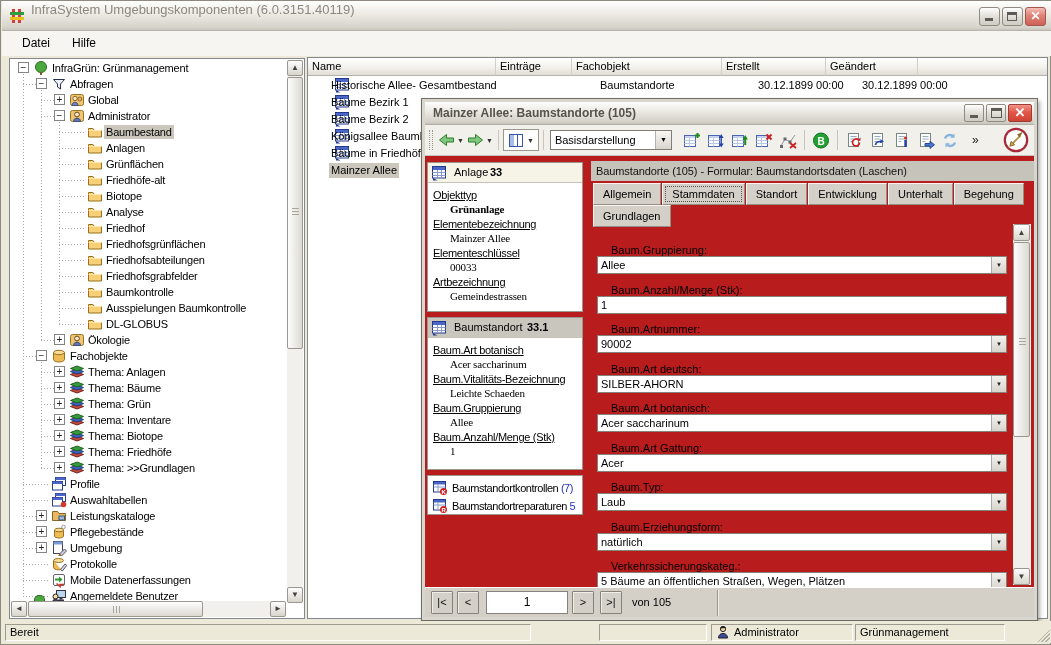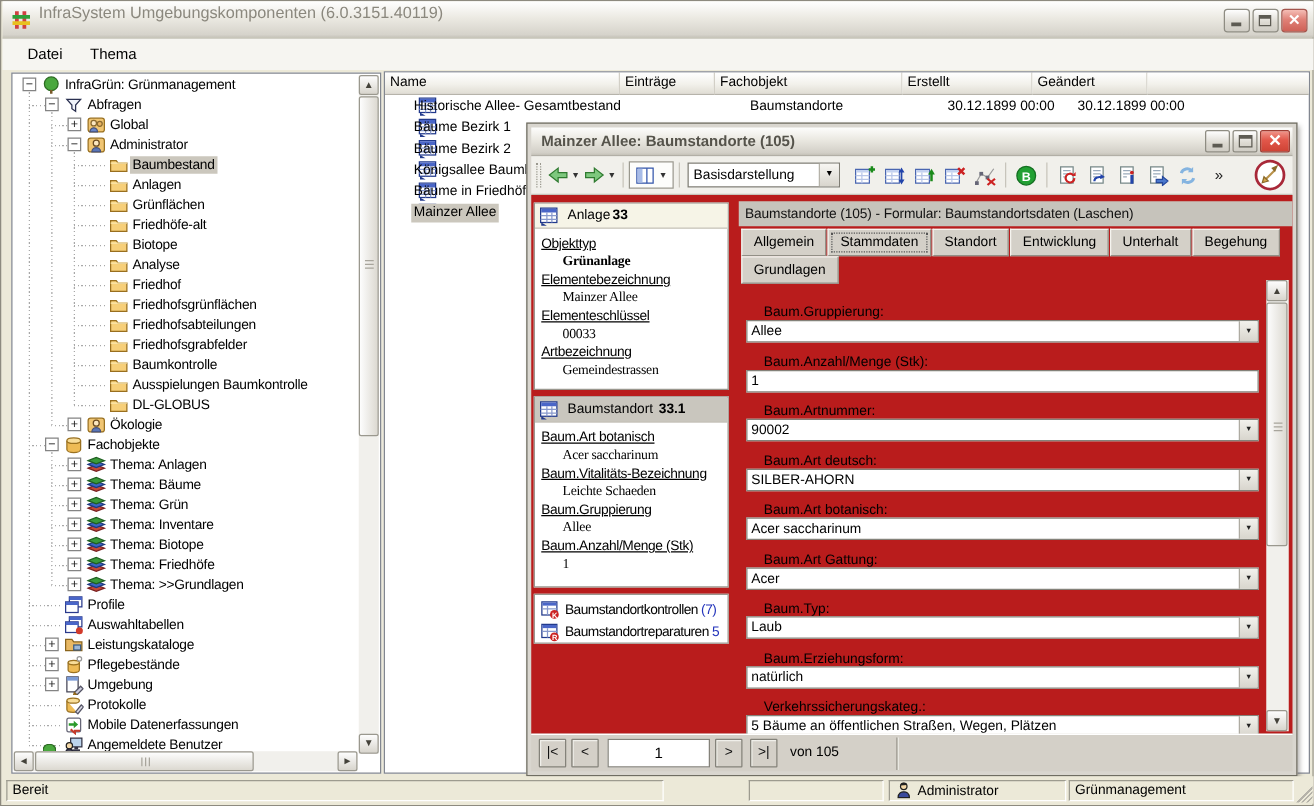--- a/index.html
+++ b/index.html
@@ -111,21 +111,21 @@
         </svg></span>
     <span id="title-text">InfraSystem Umgebungskomponenten (6.0.3151.40119)</span>
     <div class="wbtn" style="left:977px">
         <span class="g-min"></span>
       </div>
     <div class="wbtn" style="left:1000px">
         <span class="g-max"></span>
       </div>
     <div class="wbtn close" style="left:1023px">✕</div>
   </div>
-  <div id="menubar"><span class="menu-item">Datei</span><span class="menu-item">Thema</span></div>
+  <div id="menubar"><span class="menu-item">Datei</span><span class="menu-item">Hilfe</span></div>
   <div id="treepanel">
     <div id="tree-rows">
         <div class="spine" style="left:13px;top:9px;height:528px"></div>
         <div class="spine" style="left:31px;top:25px;height:256px"></div>
         <div class="spine" style="left:31px;top:297px;height:112px"></div>
         <div class="spine" style="left:49px;top:57px;height:208px"></div>
         <div class="trow" style="top:1px">
           <div class="texp" style="left:8px">−</div>
           <span class="ticon" style="left:23px"><svg width="16" height="16">
               <circle cx="8" cy="7" r="5.5" fill="#4aa83e" stroke="#2c6b22"></circle>
@@ -820,16 +820,16 @@
   </div>
 
   <div id="statusbar">
       <div class="spanel" style="left:3px;width:526px">Bereit</div>
       <div class="spanel" style="left:597px;width:108px"></div>
       <div class="spanel" style="left:709px;width:142px"><span style="display:inline-block;vertical-align:-3px;margin-right:4px"><svg width="14" height="14">
             <circle cx="7" cy="4" r="2.6" fill="#f5d9a8" stroke="#222"></circle>
             <path d="M7 1.2c-2 0-2.8 1.4-2.6 2.2L9.6 3c.1-.8-.6-1.8-2.6-1.8z" fill="#222"></path>
             <path d="M2.5 13c0-3.4 2.5-4.6 4.5-4.6s4.5 1.2 4.5 4.6z" fill="#3a4a9c" stroke="#222"></path>
           </svg></span>Administrator</div>
-      <div class="spanel" style="left:853px;width:180px">Grünmanagement</div>
+      <div class="spanel" style="left:853px;width:150px">Grünmanagement</div>
     <div id="grip"></div>
   </div>
 </div>
 
 </body></html>

